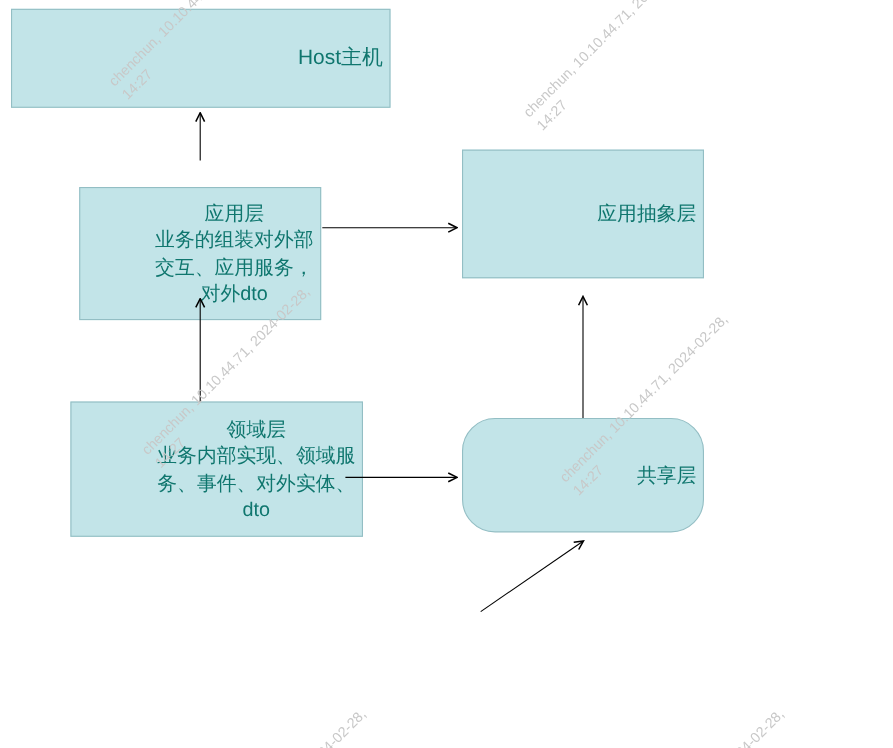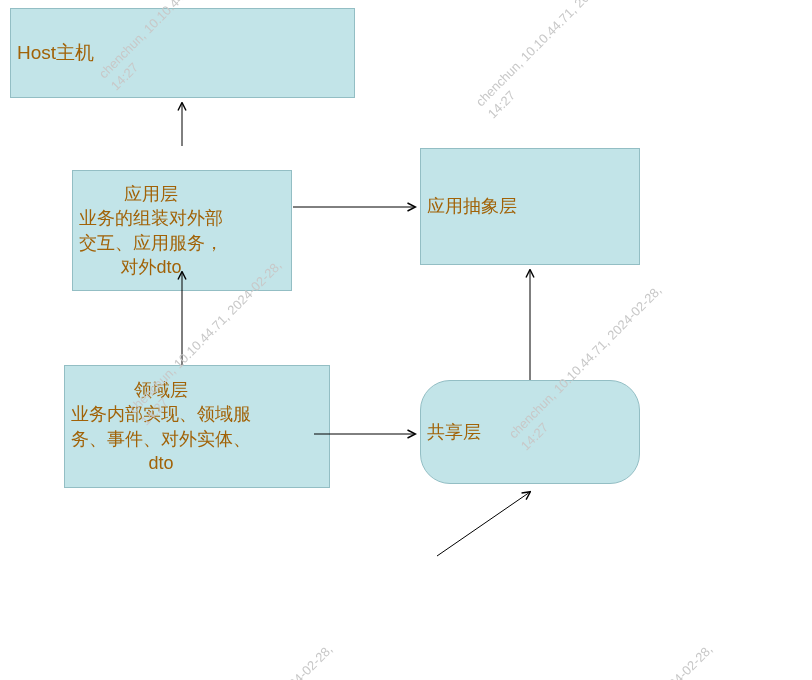--- a/index.html
+++ b/index.html
@@ -14,34 +14,34 @@
     background: #ffffff;
     overflow: hidden;
   }
   
   .node {
     position: absolute;
     background: var(--node-fill, #c2e4e8);
     border: 1px solid var(--node-border, #93bec4);
     display: flex;
     align-items: center;
-    justify-content: flex-start;
+    justify-content: flex-end;
     text-align: center;
-    color: #a16207;
+    color: #0f766e;
     font-size: 18px;
     z-index: 1;
   }
   .node .label {
     white-space: pre-line;
     line-height: 1.35;
     padding: 2px 6px;
   }
   .node-host      { left: 10px;  top: 8px;   width: 345px; height: 90px;  font-size: 19px; }
   .node-app       { left: 72px;  top: 146px; width: 220px; height: 121px; margin-top: 24px; }
-  .node-abstract  { left: 420px; top: 148px; width: 220px; height: 117px; }
+  .node-abstract  { left: 420px; top: 136px; width: 220px; height: 117px; }
   .node-domain    { left: 47px;  top: 365px; width: 266px; height: 123px; margin-left: 17px; }
   .node-shared    { left: 420px; top: 380px; width: 220px; height: 104px; border-radius: 30px; }
   .node-infra     { left: 78px;  top: 557px; width: 630px; height: 111px; }
   
   svg.arrows {
     position: absolute;
     left: 0; top: 0;
     width: 812px; height: 680px;
     z-index: 2;
     pointer-events: none;

